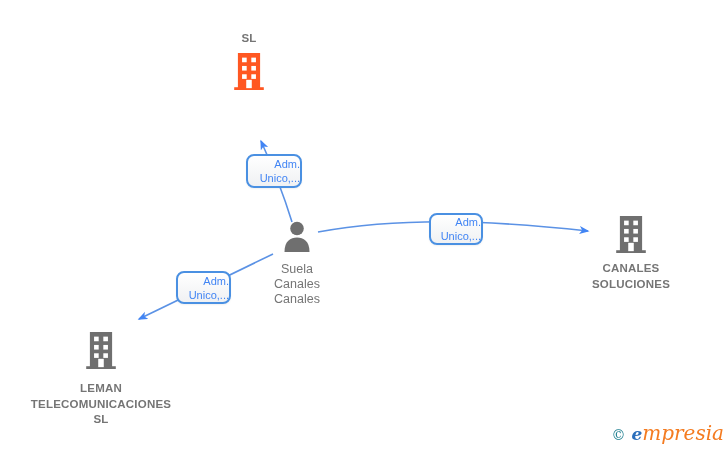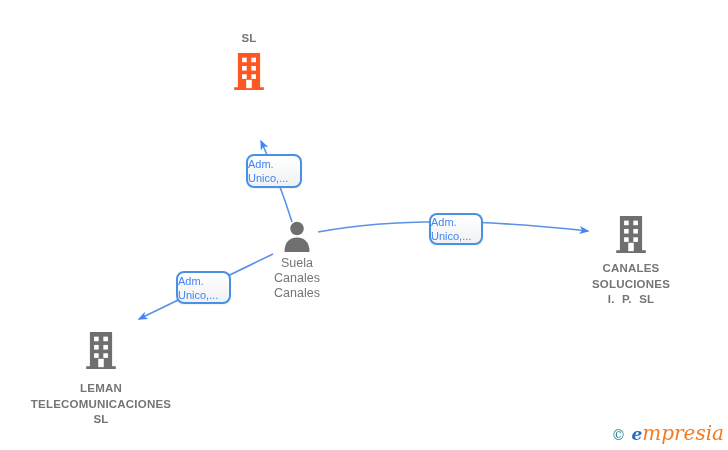--- a/index.html
+++ b/index.html
@@ -42,21 +42,21 @@
   }
   .edge-label {
     position: absolute;
     box-sizing: border-box;
     border: 2px solid #4a90e2;
     border-radius: 8px;
     background: linear-gradient(180deg, #ffffff 0%, #f0f1f3 100%);
     color: #4285f4;
     font-size: 11px;
     line-height: 14px;
-    text-align: left;
+    text-align: right;
     display: flex;
     flex-direction: column;
     justify-content: center;
     cursor: pointer;
     box-shadow: 0 1px 2px rgba(0,0,0,0.06);
   }
   .watermark {
     position: absolute;
     right: 4px;
     bottom: 5px;
@@ -104,21 +104,21 @@
     </span>
   </div>
 
   <div class="node" style="left:247px; top:220px; width:100px;">
     <span class="icon-wrap" style="display:block;">
       <svg width="34" height="34" viewBox="0 0 34 34">
         <circle cx="17" cy="8.5" r="6.8" fill="#6f6f6f"></circle>
         <path d="M4.5 32 C4.5 21 10.5 17.5 17 17.5 C23.5 17.5 29.5 21 29.5 32 Z" fill="#6f6f6f"></path>
       </svg>
     </span>
-    <div class="person-label" style="margin-top:2px;">
+    <div class="person-label" style="margin-top:8px;">
       <div>Suela</div>
       <div>Canales</div>
       <div>Canales</div>
     </div>
   </div>
 
   <div class="node" style="left:561px; top:216px; width:140px;">
     <span class="icon-wrap" style="display:block;">
       <svg width="30" height="37" viewBox="0 0 32 40">
         <rect x="0" y="37" width="32" height="3" fill="#6f6f6f"></rect>
@@ -128,21 +128,20 @@
         <rect x="8.5" y="14" width="5" height="5" fill="#ffffff"></rect>
         <rect x="18.5" y="14" width="5" height="5" fill="#ffffff"></rect>
         <rect x="8.5" y="23" width="5" height="5" fill="#ffffff"></rect>
         <rect x="18.5" y="23" width="5" height="5" fill="#ffffff"></rect>
         <rect x="13" y="29" width="6" height="9" fill="#ffffff"></rect>
       </svg>
     </span>
     <div class="company-label" style="margin-top:8px;">
       <div>CANALES</div>
       <div>SOLUCIONES</div>
-      <div class="wide-spacing">I. P. SL</div>
     </div>
   </div>
 
   <div class="node" style="left:15px; top:332px; width:172px;">
     <span class="icon-wrap" style="display:block;">
       <svg width="30" height="37" viewBox="0 0 32 40">
         <rect x="0" y="37" width="32" height="3" fill="#6f6f6f"></rect>
         <rect x="4" y="0" width="24" height="38" fill="#6f6f6f"></rect>
         <rect x="8.5" y="5" width="5" height="5" fill="#ffffff"></rect>
         <rect x="18.5" y="5" width="5" height="5" fill="#ffffff"></rect>

